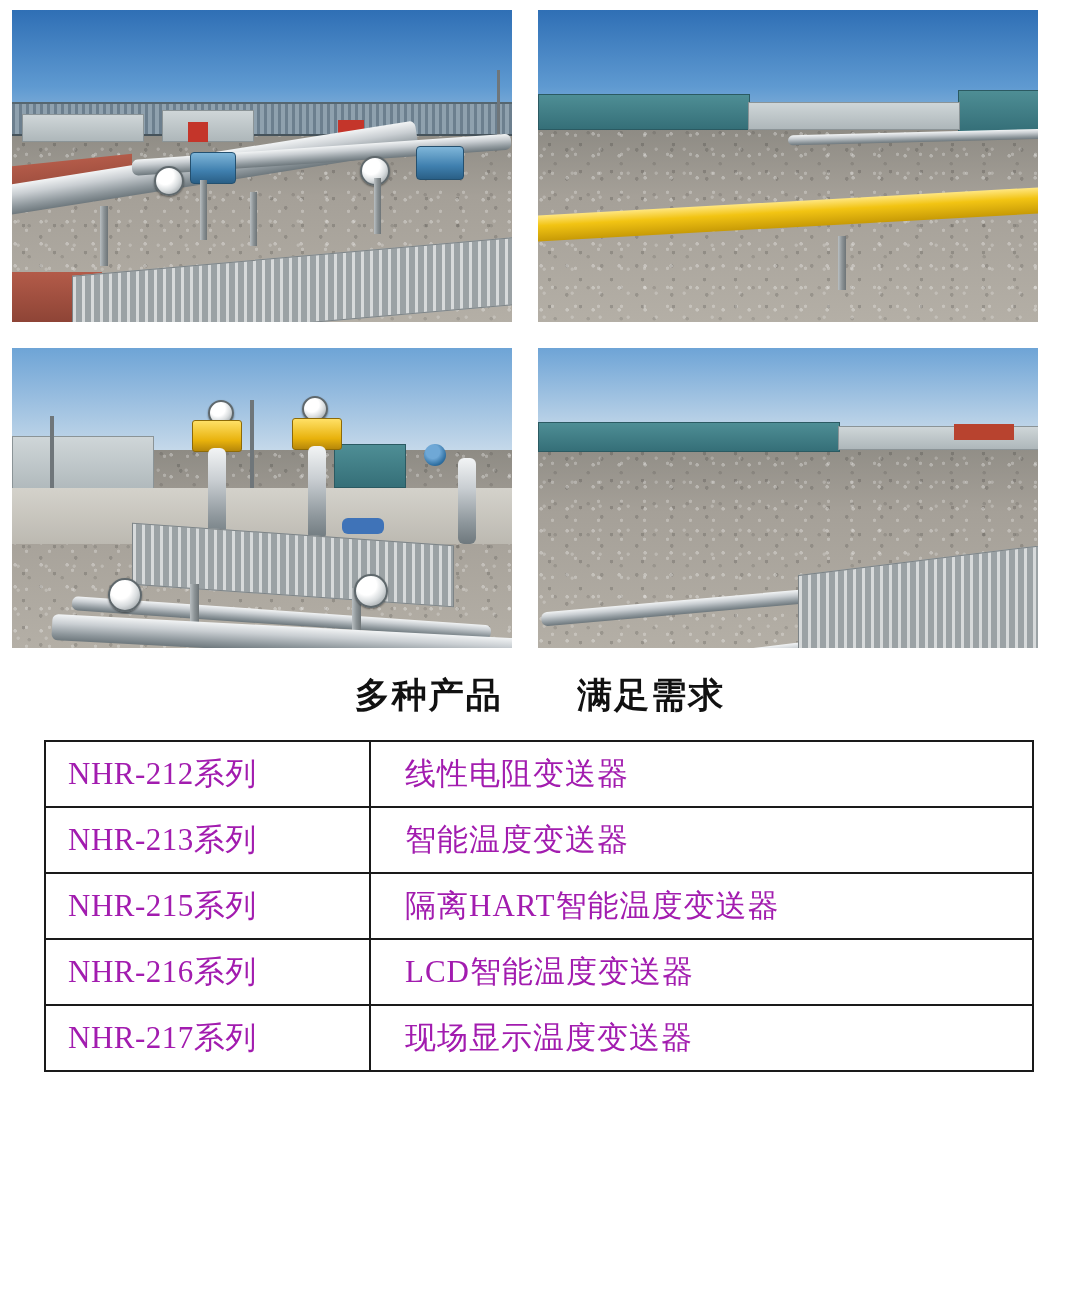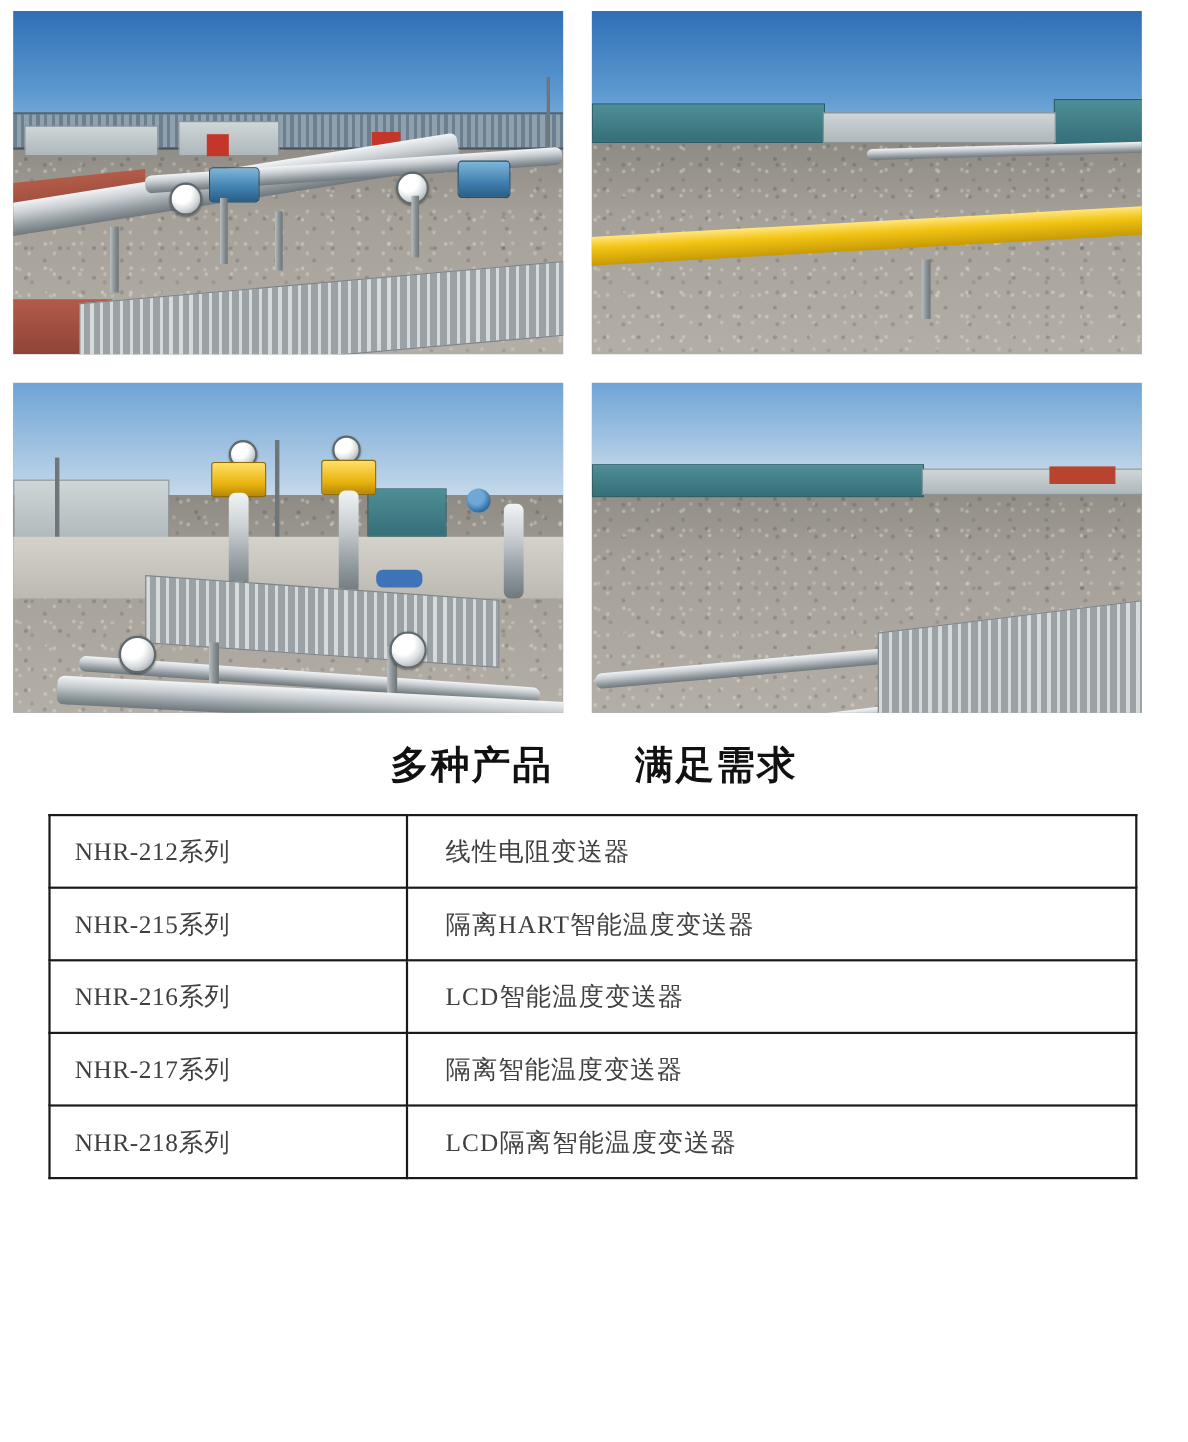--- a/index.html
+++ b/index.html
@@ -137,22 +137,22 @@
     top: 740px;
     width: 990px;
     border-collapse: collapse;
     table-layout: fixed;
   }
   .spec-table, .spec-table td {
     border: 2px solid #1a1a1a;
   }
   .spec-table td {
     height: 62px;
-    font-size: 23px;
-    color: #404040;
+    font-size: 31px;
+    color: #a21caf;
     font-family: "Liberation Serif", serif;
   }
   .spec-table td.model {
     width: 300px;
     padding-left: 22px;
     letter-spacing: .5px;
   }
   .spec-table td.name {
     padding-left: 34px;
     letter-spacing: 1px;
@@ -254,29 +254,29 @@
   <span>满足需求</span>
 </div>
 
 <table class="spec-table">
   <tbody>
     <tr>
       <td class="model">NHR-212系列</td>
       <td class="name">线性电阻变送器</td>
     </tr>
     <tr>
+      <td class="model">NHR-213系列</td>
+      <td class="name">智能温度变送器</td>
+    </tr>
+    <tr>
       <td class="model">NHR-215系列</td>
       <td class="name">隔离HART智能温度变送器</td>
     </tr>
     <tr>
       <td class="model">NHR-216系列</td>
       <td class="name">LCD智能温度变送器</td>
     </tr>
     <tr>
       <td class="model">NHR-217系列</td>
-      <td class="name">隔离智能温度变送器</td>
-    </tr>
-    <tr>
-      <td class="model">NHR-218系列</td>
-      <td class="name">LCD隔离智能温度变送器</td>
+      <td class="name">现场显示温度变送器</td>
     </tr>
   </tbody>
 </table>
 
 </body></html>

